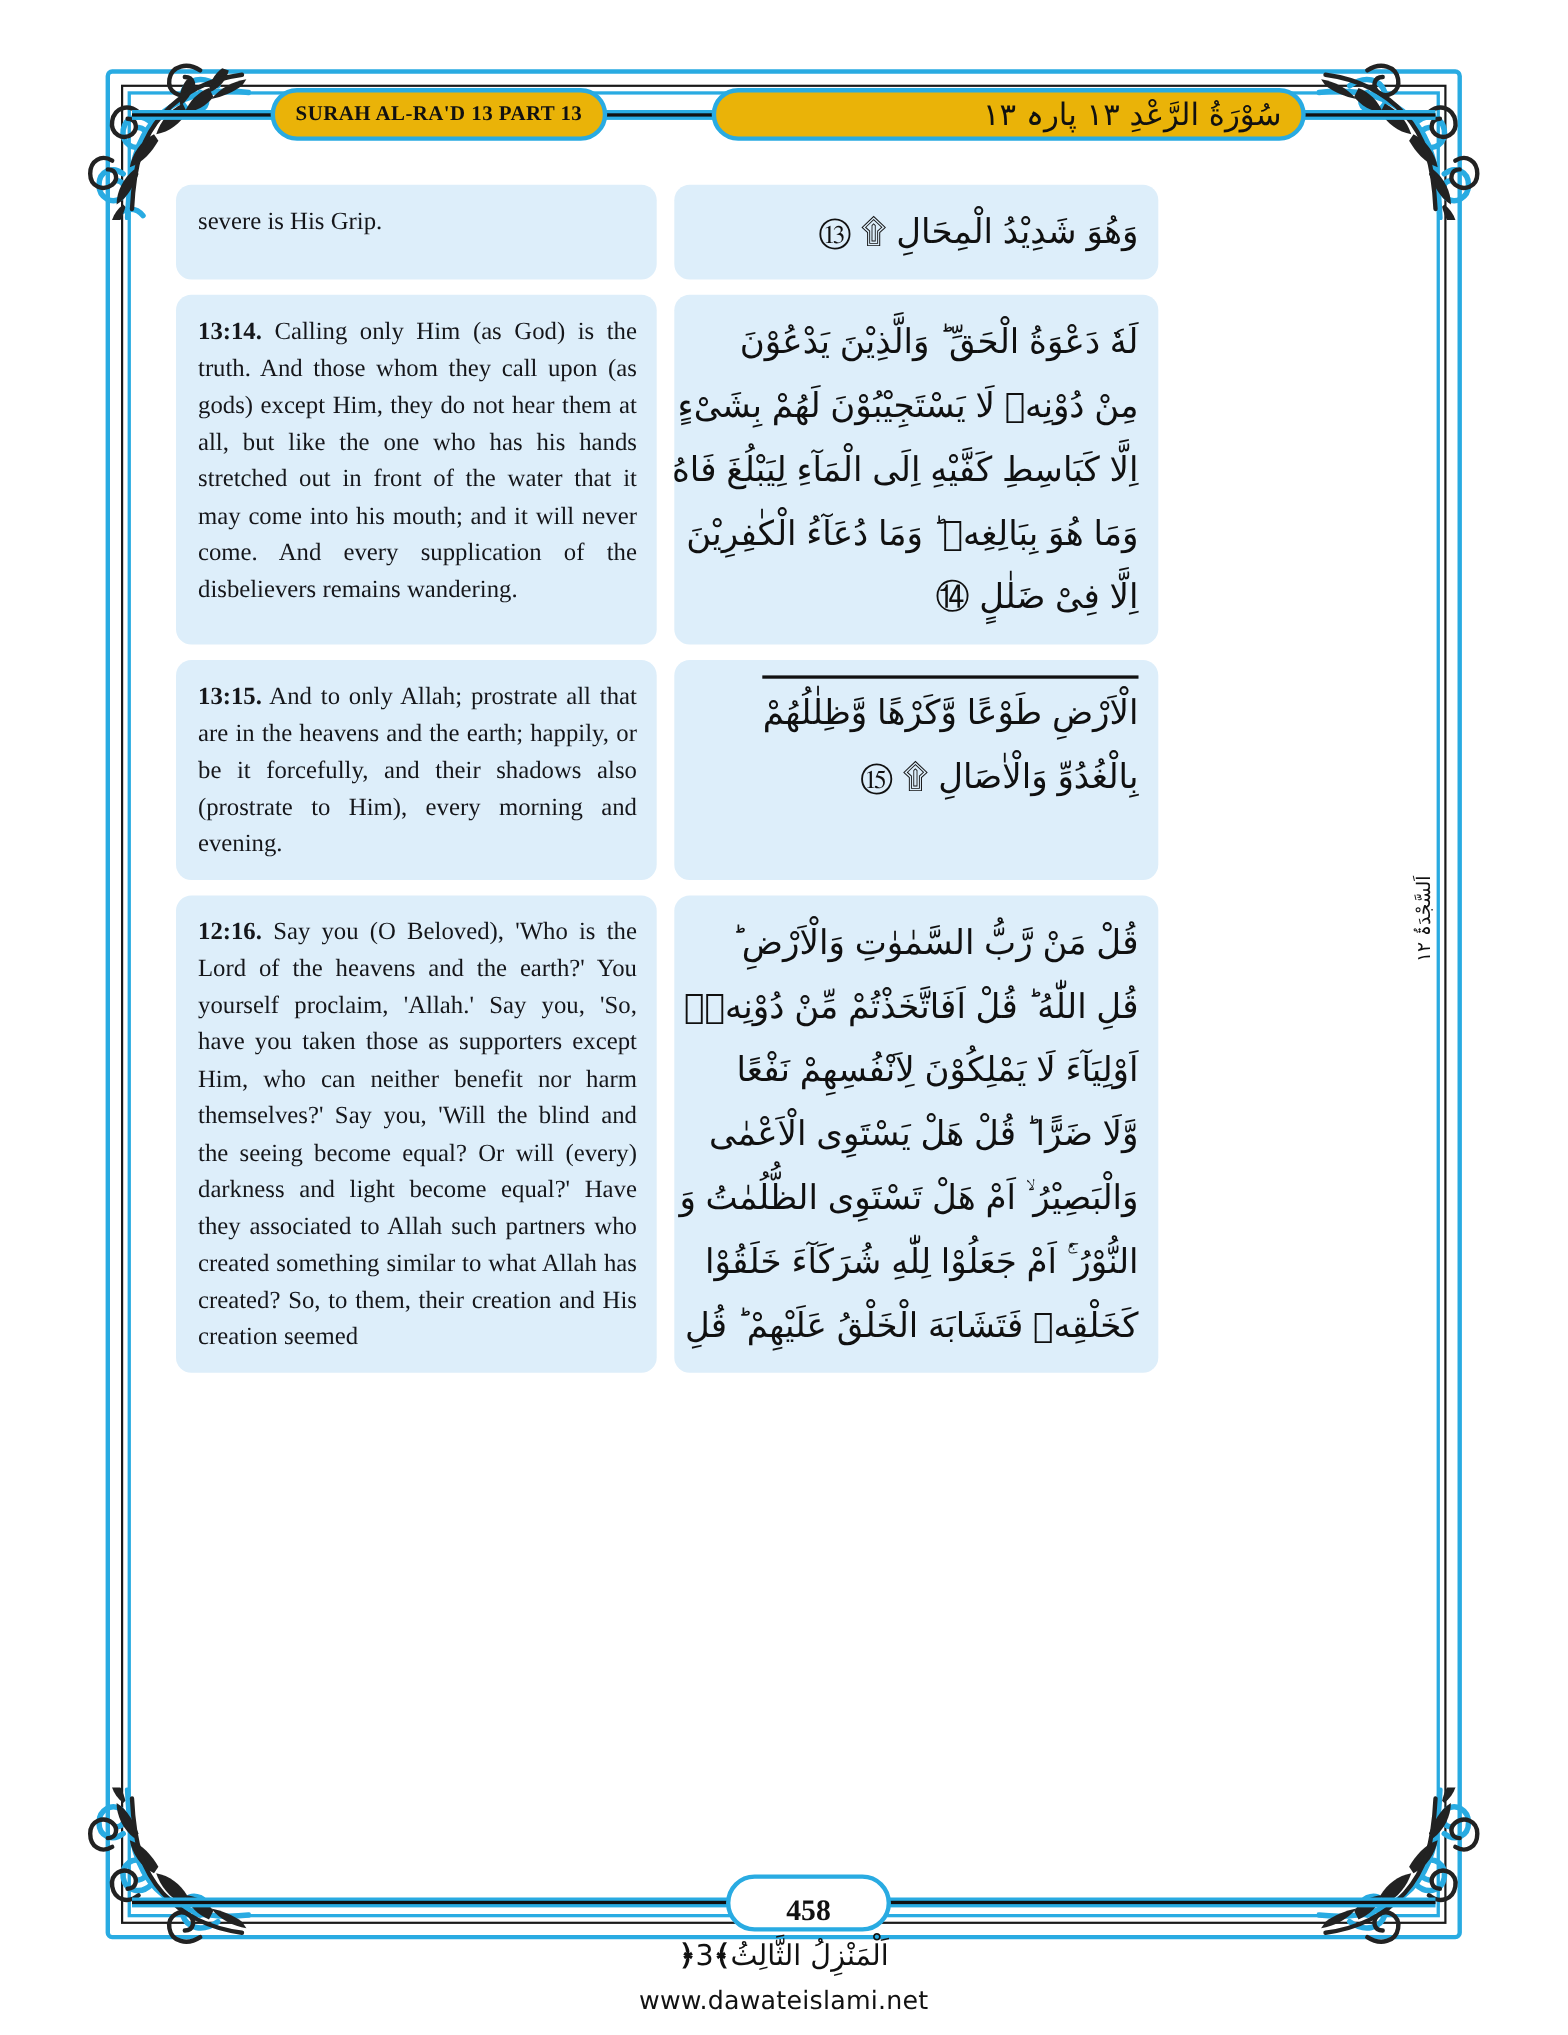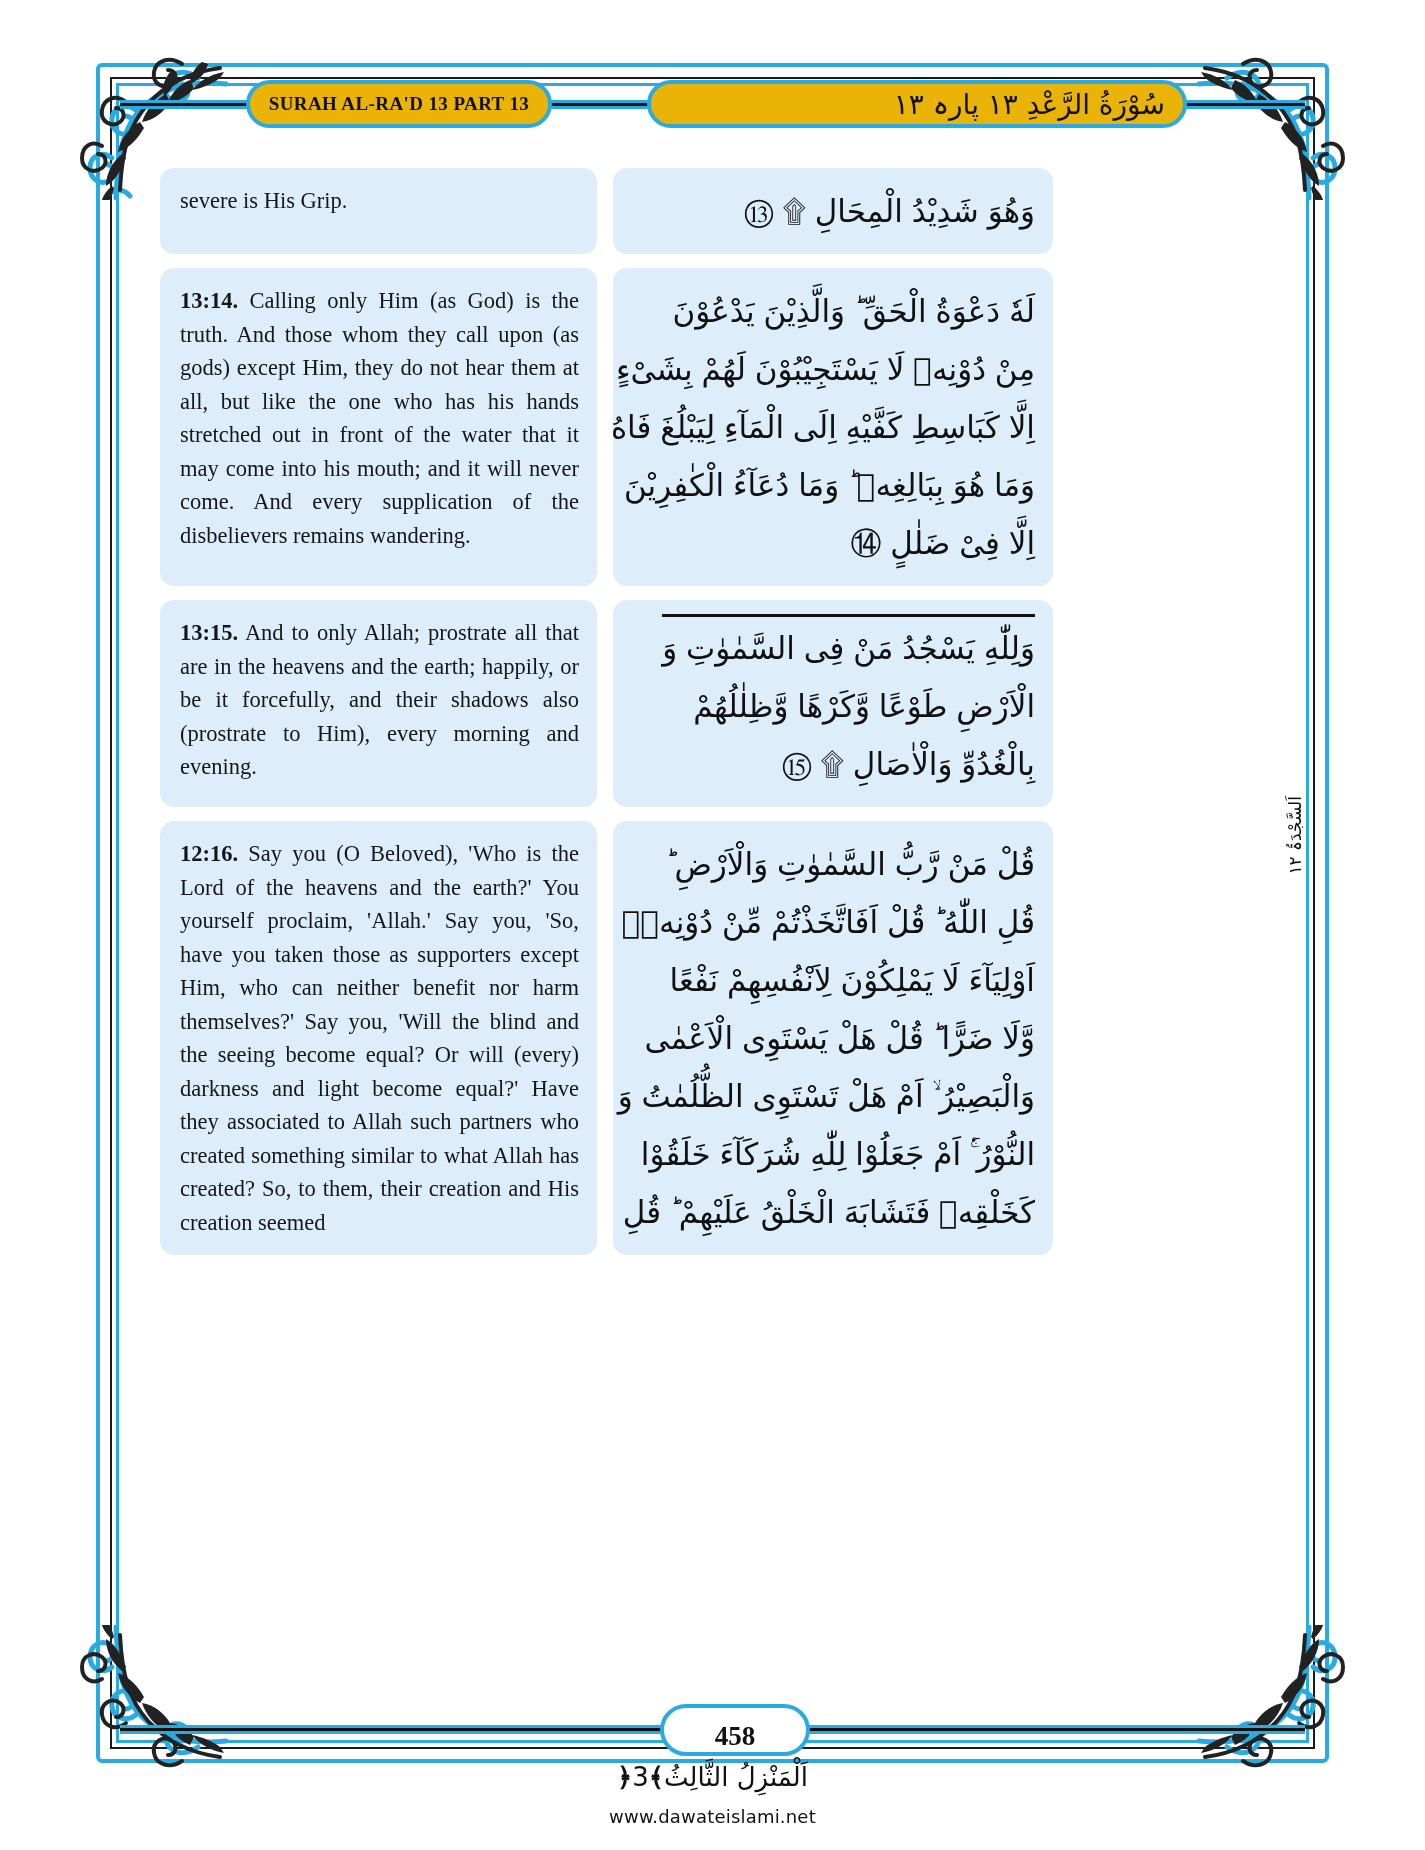--- a/index.html
+++ b/index.html
@@ -238,21 +238,21 @@
     direction: rtl;
   }
   .manzil .brace { font-weight: bold; }
   .website {
     position: absolute;
     left: 0;
     top: 1806px;
     width: 1425px;
     text-align: center;
     font-family: "DejaVu Sans", sans-serif;
-    font-size: 18px;
+    font-size: 23px;
     color: #111;
     letter-spacing: 0.2px;
   }
 </style>
 </head>
 <body>
 
 <div class="page">
 
   <div class="frame-outer"></div>
@@ -394,21 +394,20 @@
         <span class="ar-line">اِلَّا فِىْ ضَلٰلٍ ⑭</span>
       </div>
     </div>
 
     <div class="verse-row">
       <div class="cell cell-en">
         <span class="vnum">13:15.</span>
         <span>And to only Allah; prostrate all that are in the heavens and the earth; happily, or be it forcefully, and their shadows also (prostrate to Him), every morning and evening.</span>
       </div>
       <div class="cell cell-ar has-overline">
-        <span class="ar-line">وَلِلّٰهِ يَسْجُدُ مَنْ فِى السَّمٰوٰتِ وَ</span>
         <span class="ar-line">الْاَرْضِ طَوْعًا وَّكَرْهًا وَّظِلٰلُهُمْ</span>
         <span class="ar-line">بِالْغُدُوِّ وَالْاٰصَالِ ۩ ⑮</span>
       </div>
     </div>
 
     <div class="verse-row">
       <div class="cell cell-en">
         <span class="vnum">12:16.</span>
         <span>Say you (O Beloved), 'Who is the Lord of the heavens and the earth?' You yourself proclaim, 'Allah.' Say you, 'So, have you taken those as supporters except Him, who can neither benefit nor harm themselves?' Say you, 'Will the blind and the seeing become equal? Or will (every) darkness and light become equal?' Have they associated to Allah such partners who created something similar to what Allah has created? So, to them, their creation and His creation seemed</span>
       </div>

